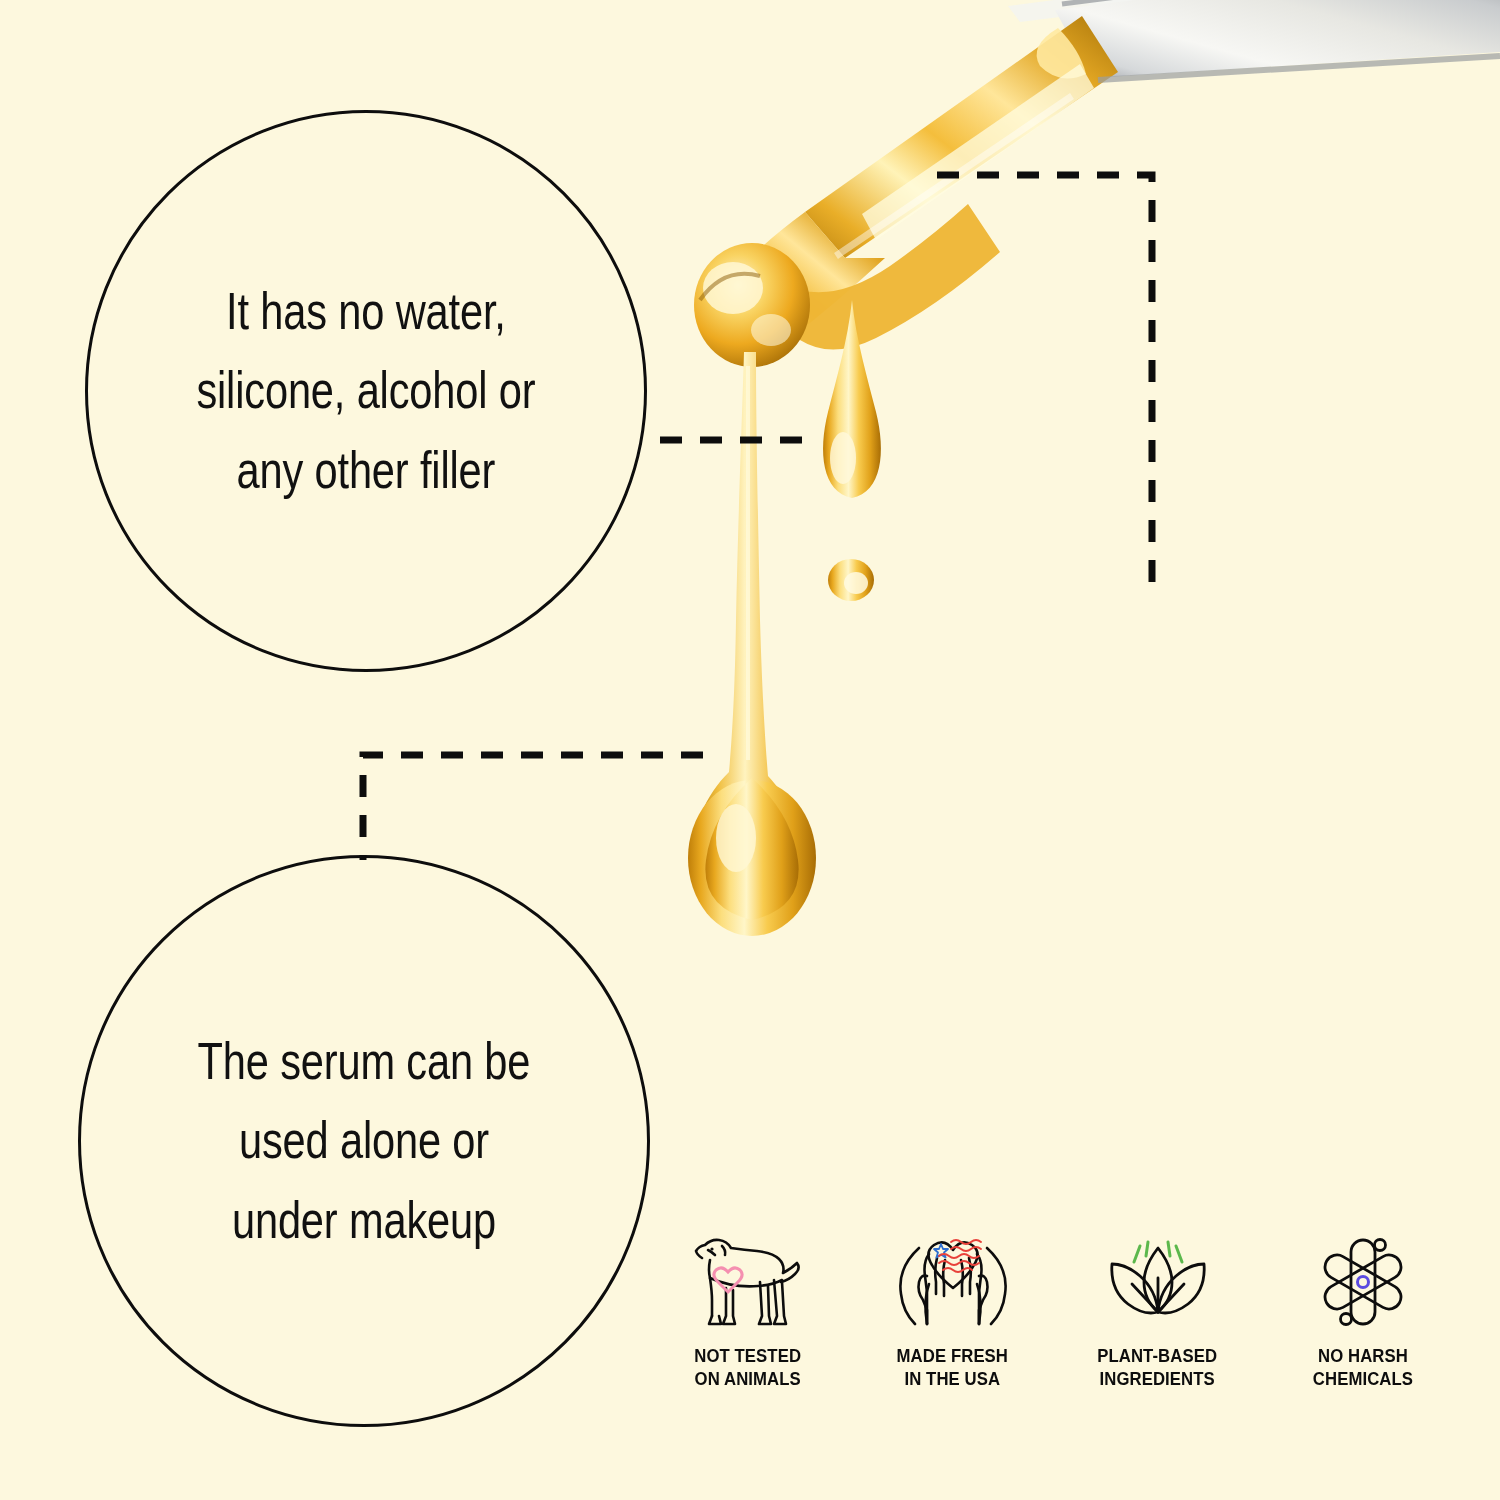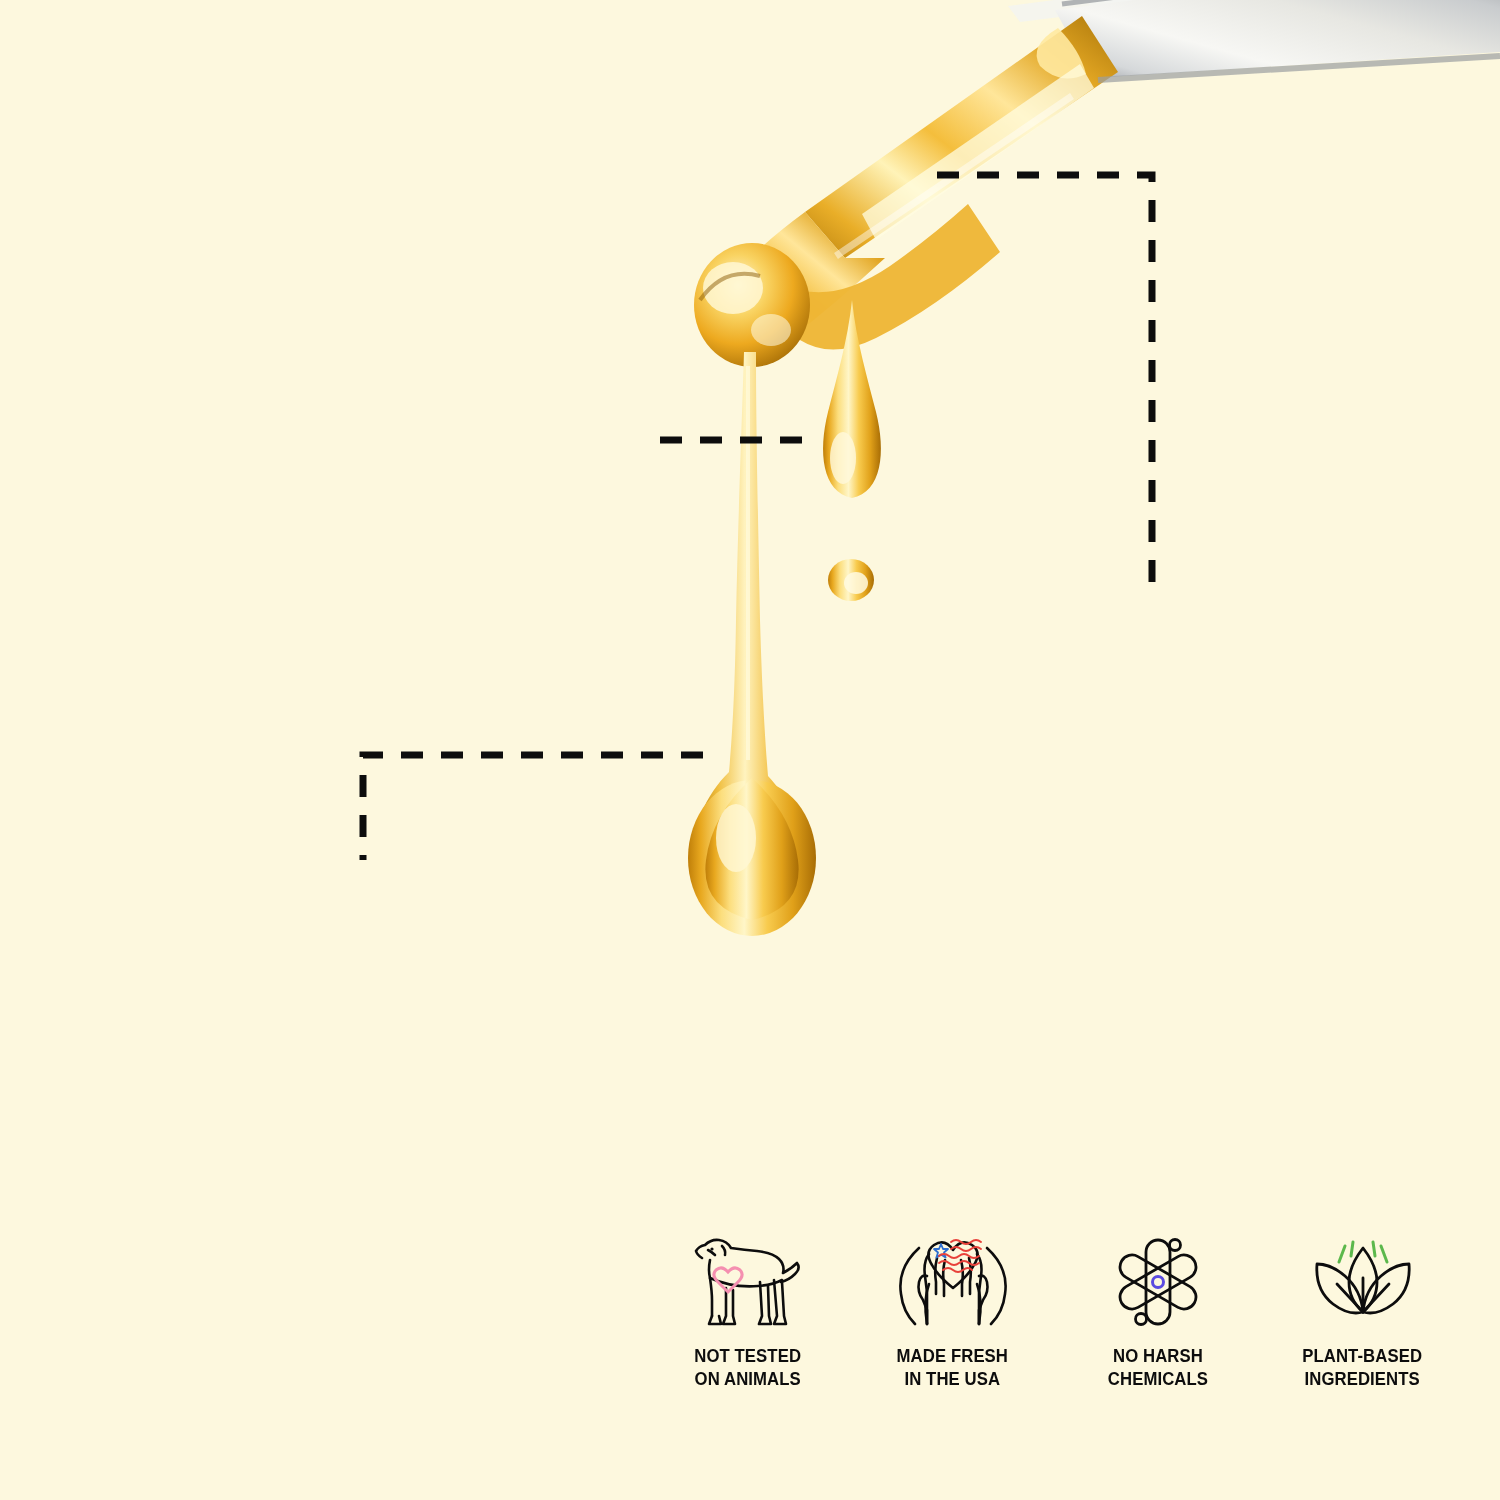--- a/index.html
+++ b/index.html
@@ -222,22 +222,36 @@
   </svg>
 
   <svg class="layer" id="line-layer" viewBox="0 0 1500 1500">
     <g stroke="#0d0d0d" stroke-width="7" fill="none" stroke-dasharray="22 18" stroke-linecap="butt">
       <path d="M660 440 L818 440"></path>
       <path d="M937 175 L1152 175 L1152 588"></path>
       <path d="M703 755 L363 755 L363 860"></path>
     </g>
   </svg>
 
-
-
+  <div class="feature-circle" id="circle-1">
+    <div class="feature-text">
+      <div>It has no water,</div>
+      <div>silicone, alcohol or</div>
+      <div>any other filler</div>
+    </div>
+  </div>
+
+
+  <div class="feature-circle" id="circle-3">
+    <div class="feature-text">
+      <div>The serum can be</div>
+      <div>used alone or</div>
+      <div>under makeup</div>
+    </div>
+  </div>
 
 
   <div id="badges">
 
     <div class="badge">
       <div class="badge-icon">
         <svg width="120" height="100" viewBox="0 0 120 100">
           <g fill="none" stroke="#0d0d0d" stroke-width="2.6" stroke-linejoin="round" stroke-linecap="round">
             <path d="M14 26 q-5 -3 -6 -7 q3 -5 9 -6 q6 -6 14 -5 q8 1 12 8
                      q14 2 26 3 q16 2 22 8 q6 6 4 14
@@ -299,61 +313,61 @@
         </svg>
       </div>
       <div class="badge-label">
         <div>MADE FRESH</div>
         <div>IN THE USA</div>
       </div>
     </div>
 
     <div class="badge">
       <div class="badge-icon">
+        <svg width="120" height="100" viewBox="0 0 120 100">
+
+          <g stroke="#5CB84C" stroke-width="3" stroke-linecap="round">
+            <path d="M36 30 L42 14"></path>
+            <path d="M48 24 L50 10"></path>
+            <path d="M72 24 L70 10"></path>
+            <path d="M84 30 L78 14"></path>
+          </g>
+          <g fill="none" stroke="#0d0d0d" stroke-width="2.8" stroke-linecap="round" stroke-linejoin="round">
+
+            <path d="M60 16 q-14 18 -14 34 q0 18 14 30 q14 -12 14 -30 q0 -16 -14 -34 z"></path>
+
+            <path d="M14 32 q-2 26 16 40 q16 12 30 8 q-2 -22 -18 -36 q-14 -12 -28 -12 z"></path>
+
+            <path d="M106 32 q2 26 -16 40 q-16 12 -30 8 q2 -22 18 -36 q14 -12 28 -12 z"></path>
+
+            <path d="M60 46 L60 80"></path>
+            <path d="M34 52 L60 80"></path>
+            <path d="M86 52 L60 80"></path>
+          </g>
+        </svg>
+      </div>
+      <div class="badge-label">
+        <div>PLANT-BASED</div>
+        <div>INGREDIENTS</div>
+      </div>
+    </div>
+
+    <div class="badge">
+      <div class="badge-icon">
         <svg width="110" height="100" viewBox="0 0 110 100">
           <g fill="none" stroke="#0d0d0d" stroke-width="2.8" stroke-linejoin="round">
             <rect x="43" y="8" width="24" height="84" rx="12"></rect>
             <rect x="43" y="8" width="24" height="84" rx="12" transform="rotate(60 55 50)"></rect>
             <rect x="43" y="8" width="24" height="84" rx="12" transform="rotate(-60 55 50)"></rect>
             <circle cx="72" cy="13" r="5.5"></circle>
             <circle cx="38" cy="87" r="5.5"></circle>
           </g>
           <circle cx="55" cy="50" r="5.5" fill="none" stroke="#5B4BE0" stroke-width="3"></circle>
         </svg>
       </div>
       <div class="badge-label">
         <div>NO HARSH</div>
         <div>CHEMICALS</div>
       </div>
     </div>
 
-    <div class="badge">
-      <div class="badge-icon">
-        <svg width="120" height="100" viewBox="0 0 120 100">
-
-          <g stroke="#5CB84C" stroke-width="3" stroke-linecap="round">
-            <path d="M36 30 L42 14"></path>
-            <path d="M48 24 L50 10"></path>
-            <path d="M72 24 L70 10"></path>
-            <path d="M84 30 L78 14"></path>
-          </g>
-          <g fill="none" stroke="#0d0d0d" stroke-width="2.8" stroke-linecap="round" stroke-linejoin="round">
-
-            <path d="M60 16 q-14 18 -14 34 q0 18 14 30 q14 -12 14 -30 q0 -16 -14 -34 z"></path>
-
-            <path d="M14 32 q-2 26 16 40 q16 12 30 8 q-2 -22 -18 -36 q-14 -12 -28 -12 z"></path>
-
-            <path d="M106 32 q2 26 -16 40 q-16 12 -30 8 q2 -22 18 -36 q14 -12 28 -12 z"></path>
-
-            <path d="M60 46 L60 80"></path>
-            <path d="M34 52 L60 80"></path>
-            <path d="M86 52 L60 80"></path>
-          </g>
-        </svg>
-      </div>
-      <div class="badge-label">
-        <div>PLANT-BASED</div>
-        <div>INGREDIENTS</div>
-      </div>
-    </div>
-
   </div>
 </div>
 
 </body></html>

